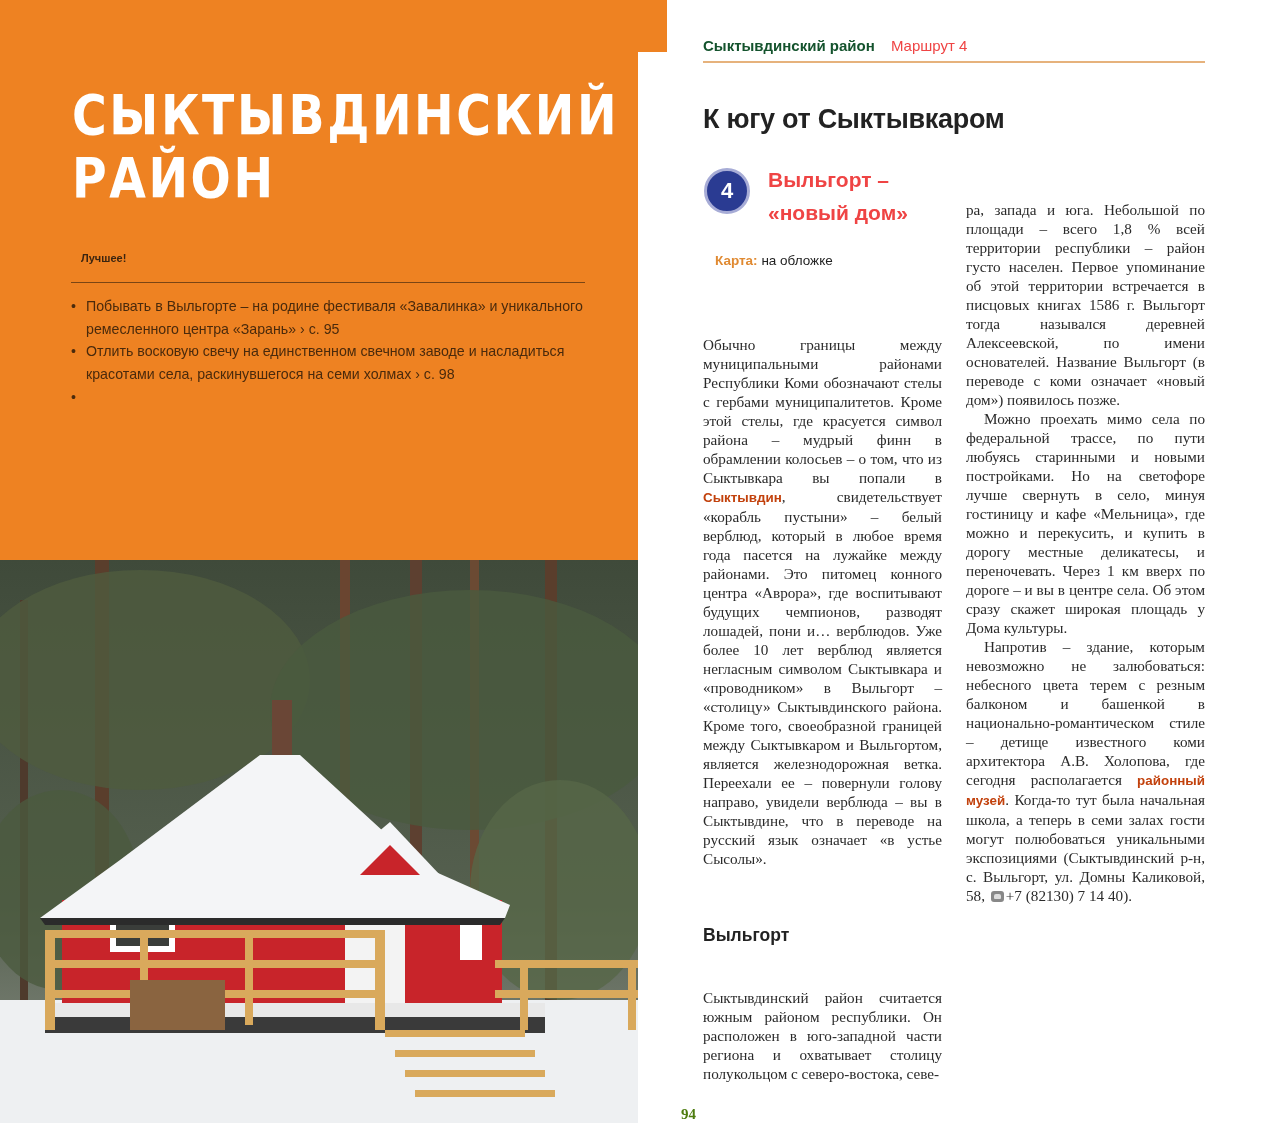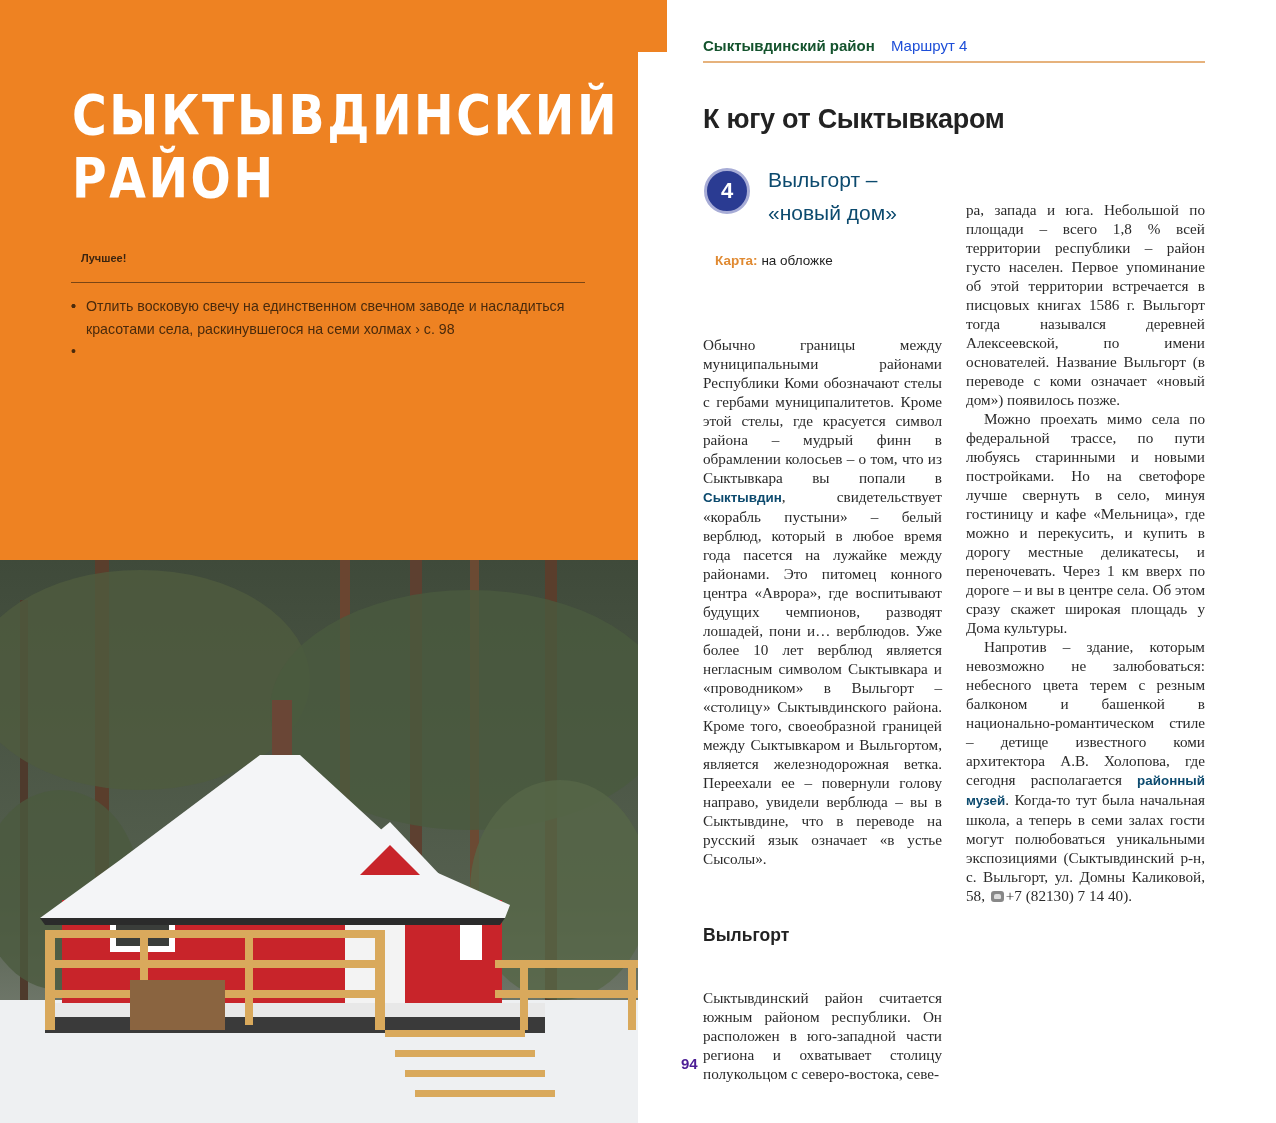--- a/index.html
+++ b/index.html
@@ -33,83 +33,84 @@
   
   .photo { position:absolute; left:0; top:560px; width:638px; height:563px; overflow:hidden; background:#4a4f43; }
   .photo svg { display:block; }
   
   .running-head {
     position:absolute; left:703px; top:37px; width:502px; height:24px;
     border-bottom:2px solid #e6b27c;
     font-family:"Liberation Sans", sans-serif; font-size:15px;
   }
   .rh-section { color:#14532d; font-weight:bold; }
-  .rh-route { color:#1d4ed8; margin-left:12px; }
+  .rh-route { color:#ef4444; margin-left:12px; }
   .page-title {
     position:absolute; left:703px; top:104px;
     font-family:"Liberation Sans", sans-serif; font-weight:bold; font-size:27px; color:#222;
     letter-spacing:-0.3px;
   }
   .badge {
     position:absolute; left:704px; top:168px; width:46px; height:46px; border-radius:50%;
     background:#2a3b92; border:3px solid #a7acd6; box-sizing:border-box;
     display:flex; align-items:center; justify-content:center;
     color:#fff; font-family:"Liberation Sans", sans-serif; font-weight:bold; font-size:22px;
   }
   .route-title {
     position:absolute; left:768px; top:163px; width:180px;
-    font-family:"Liberation Sans", sans-serif; font-weight:normal; font-size:21px; line-height:33px; color:#0c4a6e;
+    font-family:"Liberation Sans", sans-serif; font-weight:bold; font-size:21px; line-height:33px; color:#ef4444;
   }
   .map-line {
     position:absolute; left:715px; top:253px;
     font-family:"Liberation Sans", sans-serif; font-size:13.5px; color:#222;
   }
   .map-line .map-key { color:#e08a32; font-weight:bold; }
   .col {
     position:absolute; font-size:15.2px; line-height:19px; text-align:justify; color:#2a2a2a;margin-top:40px;
   }
   .col p { margin:0; }
   .col p.indent { text-indent:18px; }
-  .col b { font-family:"Liberation Sans", sans-serif; font-size:13.4px; font-weight:bold; color:#0c4a6e; }
+  .col b { font-family:"Liberation Sans", sans-serif; font-size:13.4px; font-weight:bold; color:#c2410c; }
   .col1 { left:703px; top:295px; width:239px; }
   .col2 { left:966px; top:160px; width:239px; }
   .subhead {
     position:absolute; left:703px; top:925px;
     font-family:"Liberation Sans", sans-serif; font-weight:bold; font-size:17.5px; color:#222;
   }
   .col1b { left:703px; top:948px; width:239px; }
   .phone-icon {
     display:inline-block; width:13px; height:11px; background:#888; border-radius:3px;
     vertical-align:-1px; position:relative; margin:0 2px;
   }
   .phone-icon::after {
     content:""; position:absolute; left:3px; top:3px; width:7px; height:5px; border-radius:2px 2px 1px 1px; background:#ddd;
   }
   .page-number {
-    position:absolute; left:681px; top:1055px;
-    font-family:Liberation Sans, sans-serif; font-weight:bold; font-size:15px; color:#4c1d95;
+    position:absolute; left:681px; top:1106px;
+    font-family:Liberation Serif, serif; font-weight:bold; font-size:15px; color:#4d7c0f;
   }
 </style>
 </head>
 <body>
 
 <div class="orange-top"></div>
 <div class="orange-main"></div>
 
 <h1 class="big-title" style="margin:0;">
   <span>СЫКТЫВДИНСКИЙ</span>
   <span>РАЙОН</span>
 </h1>
 
 <div class="best-label">Лучшее!</div>
 <div class="best-rule"></div>
 
 <ul class="best-list">
   <li>
     <span class="bullet">•</span>
+    <span>Побывать в Выльгорте – на родине фестиваля «Завалинка» и уникального ремесленного центра «Зарань» › с. 95</span>
   </li>
   <li>
     <span class="bullet">•</span>
     <span>Отлить восковую свечу на единственном свечном заводе и насладиться красотами села, раскинувшегося на семи холмах › с. 98</span>
   </li>
   <li>
     <span class="bullet">•</span>
   </li>
 </ul>
 

